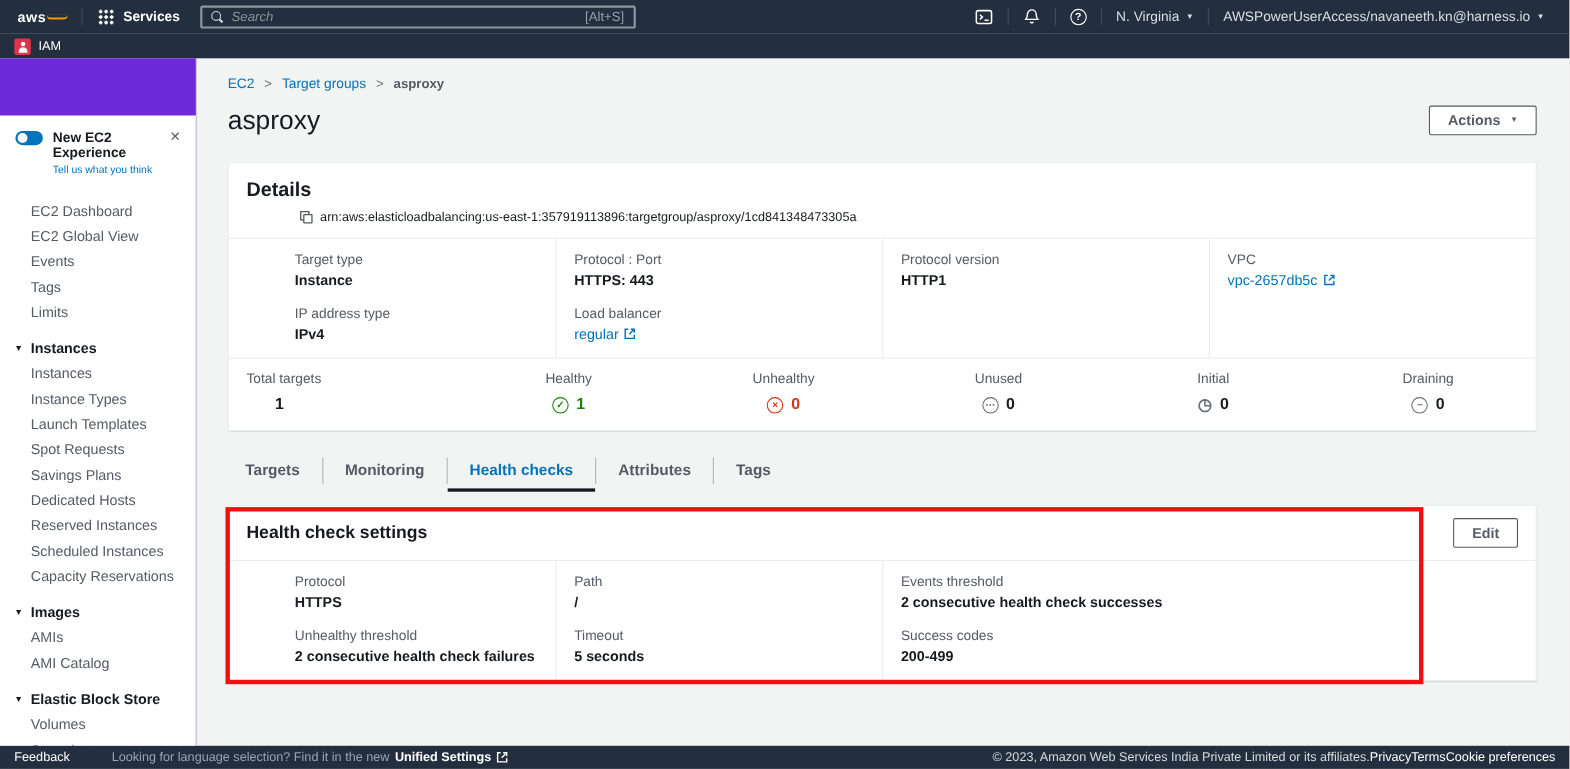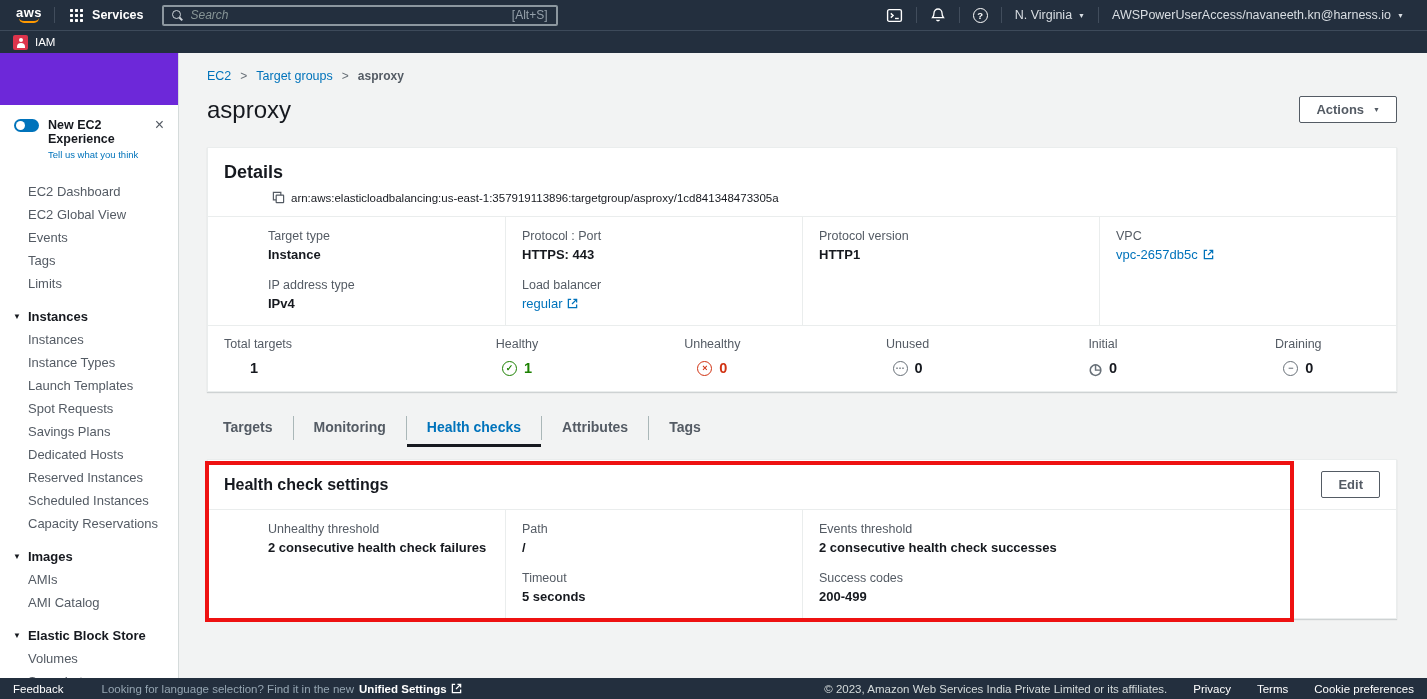--- a/index.html
+++ b/index.html
@@ -4,21 +4,21 @@
 <style>
   * { box-sizing: border-box; margin: 0; padding: 0; }
   body { margin: 0; background: #ddd; }
   .screen {
     position: relative; width: 1427px; height: 699px; overflow: hidden;
     background: #f2f3f3; color: #16191f;
     font-family: "Liberation Sans", sans-serif; font-size: 13px;
   }
   
   .topnav { height: 30px; background: #232f3e; display: flex; align-items: center; padding: 0 10px; }
-  .aws-logo { display: flex; flex-direction: column; align-items: center; padding: 0 12px 0 6px; cursor: pointer; }
+  .aws-logo { display: flex; flex-direction: row; align-items: center; padding: 0 12px 0 6px; cursor: pointer; }
   .aws-logo .txt { color: #fff; font-weight: 700; font-size: 13px; line-height: 11px; letter-spacing: .5px; }
   .aws-logo .swoosh { width: 20px; height: 5px; border: solid #ff9900; border-width: 0 0 2px; border-radius: 0 0 9px 9px; }
   .vdiv { width: 1px; height: 16px; background: #414d5c; flex: none; }
   .services { display: flex; align-items: center; gap: 8px; padding: 0 14px; color: #fff; font-size: 12.5px; font-weight: 700; cursor: pointer; }
   .grid-ic { width: 15px; height: 15px; background-image: radial-gradient(#fff 1.4px, transparent 1.5px); background-size: 5px 5px; }
   .searchbox { display: flex; align-items: center; gap: 8px; width: 396px; height: 21px; margin-left: 4px; padding: 0 8px; border: 2px solid #8c979f; border-radius: 2px; }
   .mag { position: relative; width: 11px; height: 11px; flex: none; }
   .mag::before { content: ""; position: absolute; left: 0; top: 0; width: 7px; height: 7px; border: 1.5px solid #ccd2d8; border-radius: 50%; }
   .mag::after { content: ""; position: absolute; left: 7px; top: 8px; width: 4px; height: 1.5px; background: #ccd2d8; transform: rotate(45deg); }
   .searchbox input { flex: 1; background: transparent; border: none; outline: none; color: #d5dbdb; font-size: 12px; font-style: italic; font-family: "Liberation Sans", sans-serif; }
@@ -94,21 +94,21 @@
   
   .hc-head { display: flex; justify-content: space-between; align-items: center; padding: 11px 16px; }
   .hc-head h2 { font-size: 16px; font-weight: 700; }
   
   .redbox { position: absolute; left: 205px; top: 461px; width: 1089px; height: 161px; border: 4px solid #ee1111; pointer-events: none; z-index: 40; }
   
   .footer { height: 21px; background: #232f3e; display: flex; align-items: center; padding: 0 13px; font-size: 11.5px; }
   .f-feedback { color: #fff; margin-right: 38px; cursor: pointer; }
   .f-lang { color: #95a5b1; }
   .f-us { color: #fff; font-weight: 700; display: inline-flex; align-items: center; gap: 4px; margin-left: 5px; cursor: pointer; }
-  .f-right { margin-left: auto; display: flex; align-items: center; gap: 26px; }
+  .f-right { margin-left: auto; display: flex; align-items: center; }
   .f-copy { color: #d5dbdb; }
   .f-link { color: #fff; cursor: pointer; }
   .ext { flex: none; }
 </style>
 </head>
 <body>
 
 <div class="screen">
 
   <header class="topnav">
@@ -354,20 +354,24 @@
       <section class="card" style="margin-top:0">
         <div class="hc-head">
           <h2>Health check settings</h2>
           <button class="btn">
               <span>Edit</span>
             </button>
         </div>
         <div class="dgrid">
           <div class="dcol">
             <div class="field">
+              <div class="flabel">Protocol</div>
+              <div class="fvalue">HTTPS</div>
+            </div>
+            <div class="field">
               <div class="flabel">Unhealthy threshold</div>
               <div class="fvalue">2 consecutive health check failures</div>
             </div>
           </div>
           <div class="dcol">
             <div class="field">
               <div class="flabel">Path</div>
               <div class="fvalue">/</div>
             </div>
             <div class="field">

